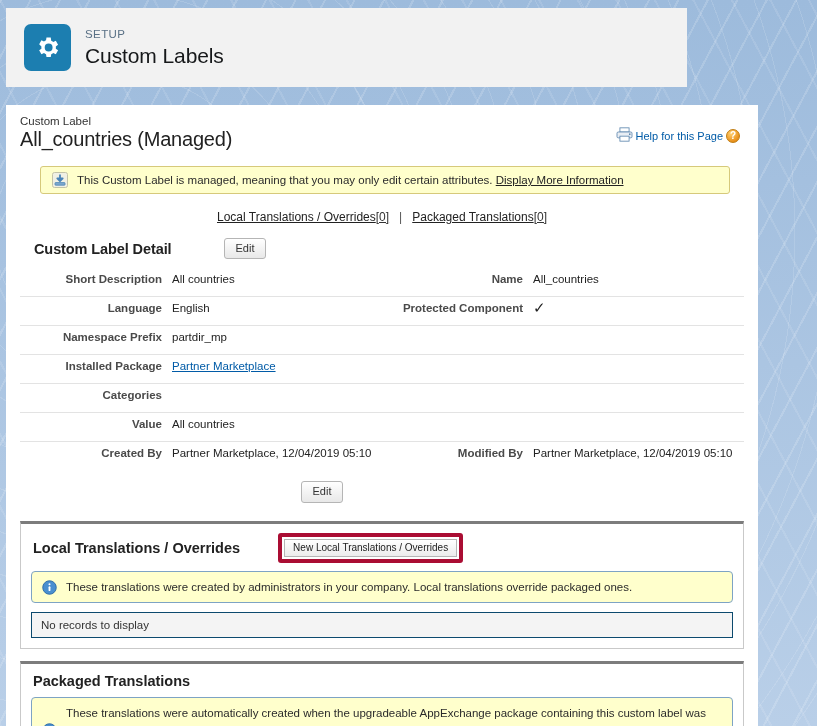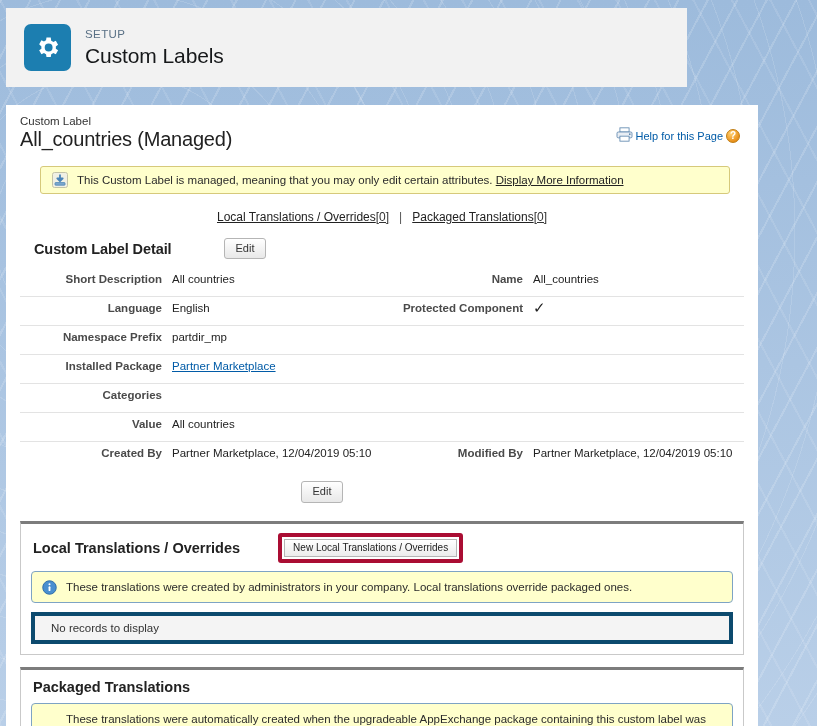--- a/index.html
+++ b/index.html
@@ -275,24 +275,24 @@
   .info-icon { width: 15px; height: 15px; flex: none; margin-top: 1px; }
   .info-text {
     font-size: 11.5px;
     color: #2b2b2b;
     margin-left: 9px;
     line-height: 1.45;
   }
   .no-records {
     margin: 9px 10px 10px 10px;
     background: #f4f4f4;
-    border: 4px solid #0c4a6e;
+    border: 1px solid #0c4a6e;
     font-size: 11.5px;
     color: #333;
-    padding: 6px 16px;
+    padding: 6px 9px;
   }
 </style>
 </head>
 <body>
 
 <div class="page-bg"></div>
 
 <div class="setup-header">
   <div class="setup-icon">
     <svg width="27" height="27" viewBox="0 0 24 24" aria-hidden="true">

